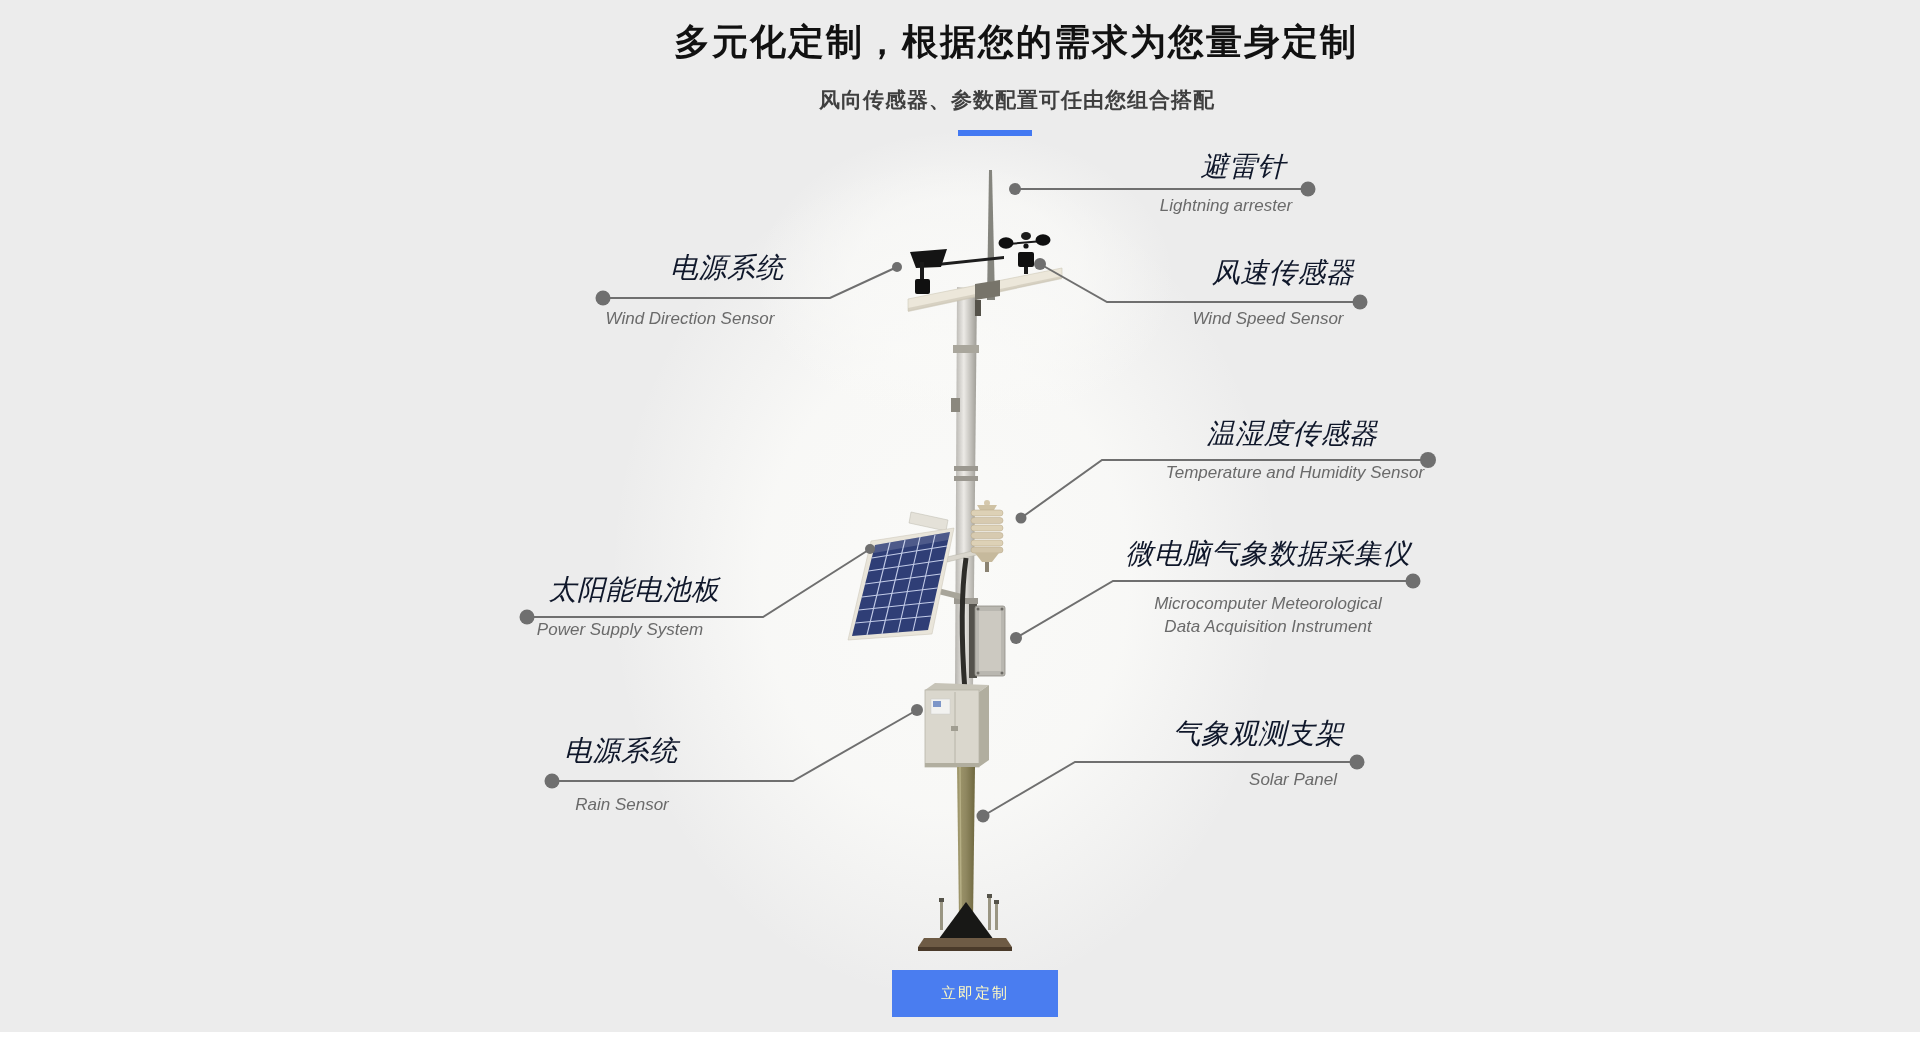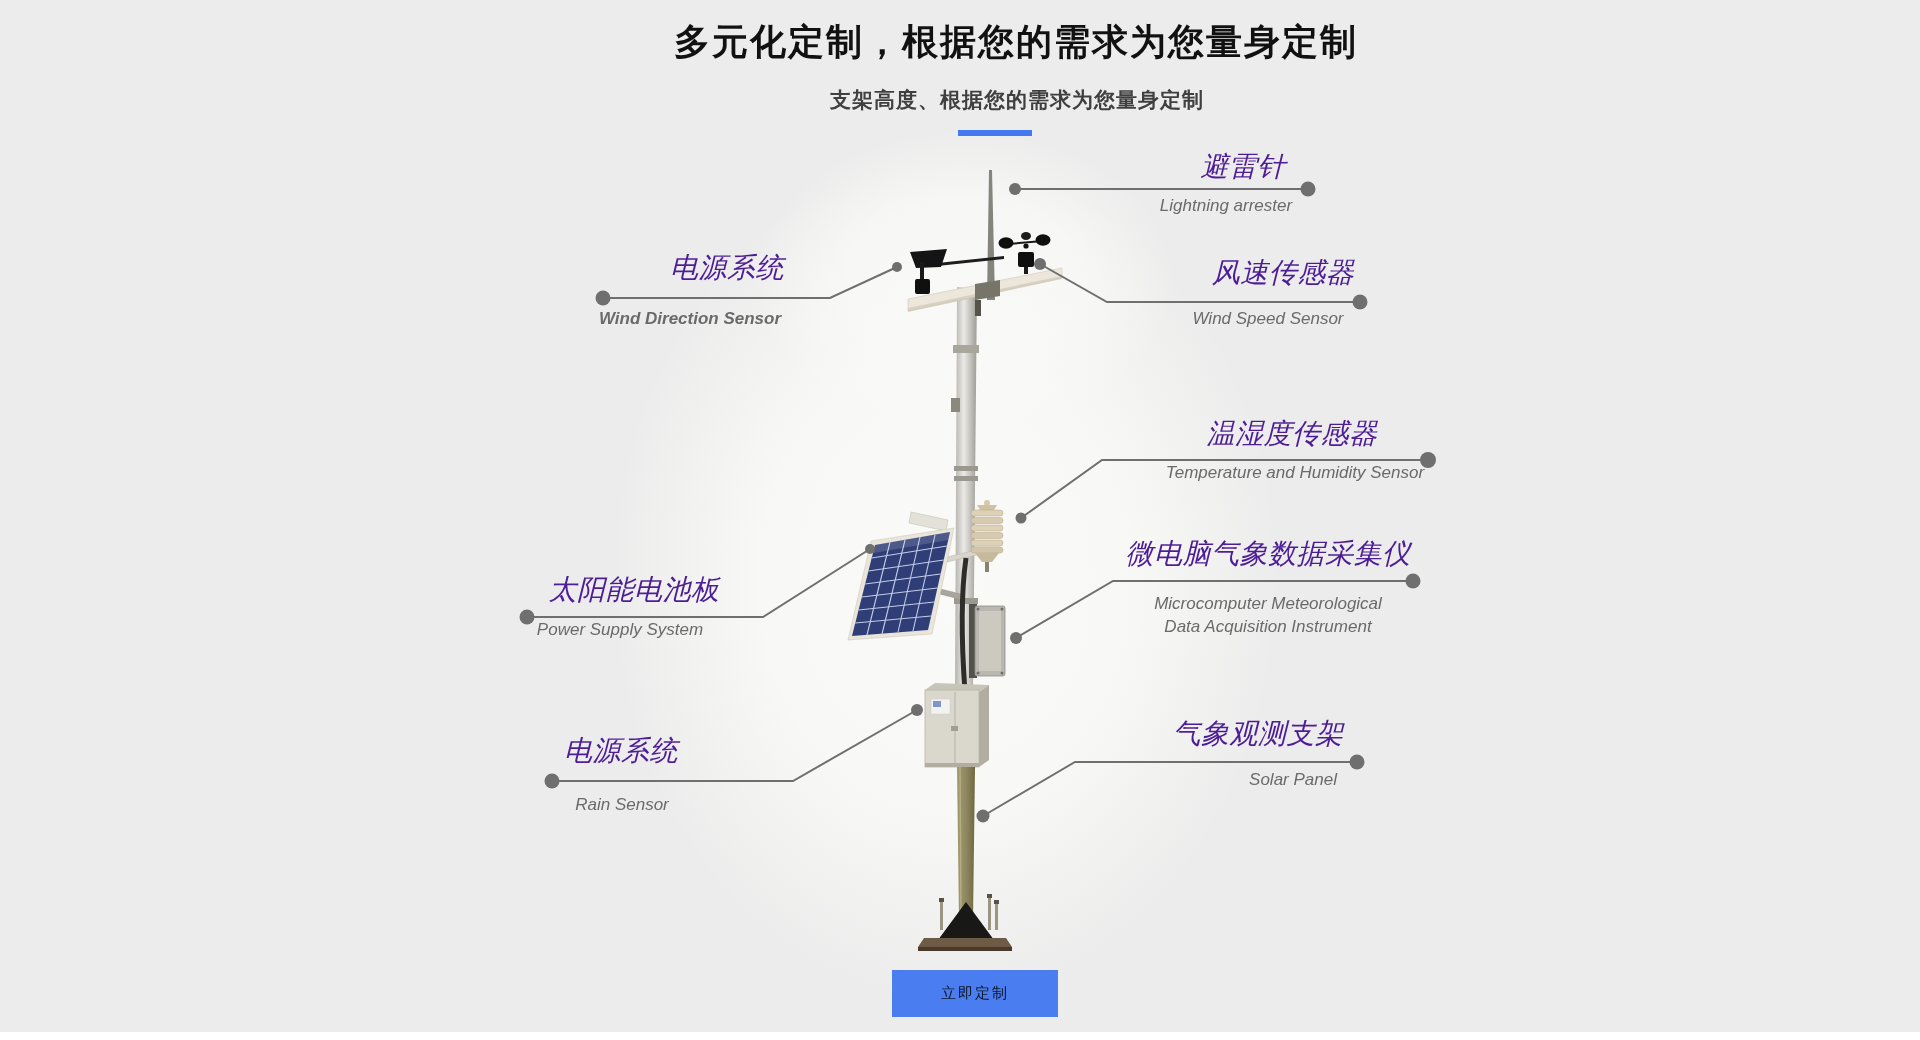--- a/index.html
+++ b/index.html
@@ -21,48 +21,48 @@
     white-space:nowrap;
     font-size:21px;font-weight:700;letter-spacing:1px;color:#3f3f3f;
   }
   .accent-bar{
     position:absolute;left:958px;top:130px;width:74px;height:6px;
     background:#4379f2;
   }
   .lbl-zh{
     position:absolute;transform:translateX(-50%);
     white-space:nowrap;font-style:italic;
-    font-size:28px;letter-spacing:0.5px;color:#4c1d95;text-align:center;
+    font-size:28px;letter-spacing:0.5px;color:#0f172a;text-align:center;
   }
   .lbl-en{
     position:absolute;transform:translateX(-50%);
     white-space:nowrap;font-style:italic;
     font-size:17px;color:#6a6a6a;
   }
   .lbl-en.two-line{text-align:center;line-height:23px;}
   .pos-lightning-zh{left:1243px;top:148px;}
   .pos-lightning-en{left:1226px;top:196px;}
   .pos-winddir-zh{left:727px;top:249px;}
-  .pos-winddir-en{left:690px;top:309px;font-weight:bold;}
+  .pos-winddir-en{left:690px;top:309px;}
   .pos-windspeed-zh{left:1283px;top:254px;}
   .pos-windspeed-en{left:1268px;top:309px;}
   .pos-temp-zh{left:1292px;top:415px;}
   .pos-temp-en{left:1295px;top:463px;}
   .pos-solar-zh{left:634px;top:571px;}
   .pos-solar-en{left:620px;top:620px;}
   .pos-micro-zh{left:1268px;top:535px;}
   .pos-micro-en{left:1268px;top:592px;}
   .pos-power-zh{left:621px;top:732px;}
   .pos-power-en{left:622px;top:795px;}
   .pos-bracket-zh{left:1258px;top:715px;}
   .pos-bracket-en{left:1293px;top:770px;}
   .cta{
     position:absolute;left:892px;top:970px;width:166px;height:47px;
     background:#4a7df0;border:none;cursor:pointer;
-    color:#0f172a;font-size:15px;font-weight:500;letter-spacing:2px;
+    color:#fef9c3;font-size:15px;font-weight:500;letter-spacing:2px;
     font-family:"Liberation Sans","DejaVu Sans",sans-serif;
   }
 </style>
 </head>
 <body>
 
 <div class="page">
 
   <svg class="art" viewBox="0 0 1920 1040">
     <defs>
@@ -218,21 +218,21 @@
       <circle cx="870" cy="549" r="5"></circle>
         <circle cx="527" cy="617" r="7.5"></circle>
       <circle cx="917" cy="710" r="6"></circle>
         <circle cx="552" cy="781" r="7.5"></circle>
       <circle cx="983" cy="816" r="6.5"></circle>
         <circle cx="1357" cy="762" r="7.5"></circle>
     </g>
   </svg>
 
   <h1 class="title">多元化定制，根据您的需求为您量身定制</h1>
-  <div class="subtitle">支架高度、根据您的需求为您量身定制</div>
+  <div class="subtitle">风向传感器、参数配置可任由您组合搭配</div>
   <div class="accent-bar"></div>
 
   <div class="lbl-zh pos-lightning-zh">避雷针</div>
   <div class="lbl-en pos-lightning-en">Lightning arrester</div>
 
   <div class="lbl-zh pos-winddir-zh">电源系统</div>
   <div class="lbl-en pos-winddir-en">Wind Direction Sensor</div>
 
   <div class="lbl-zh pos-windspeed-zh">风速传感器</div>
   <div class="lbl-en pos-windspeed-en">Wind Speed Sensor</div>

